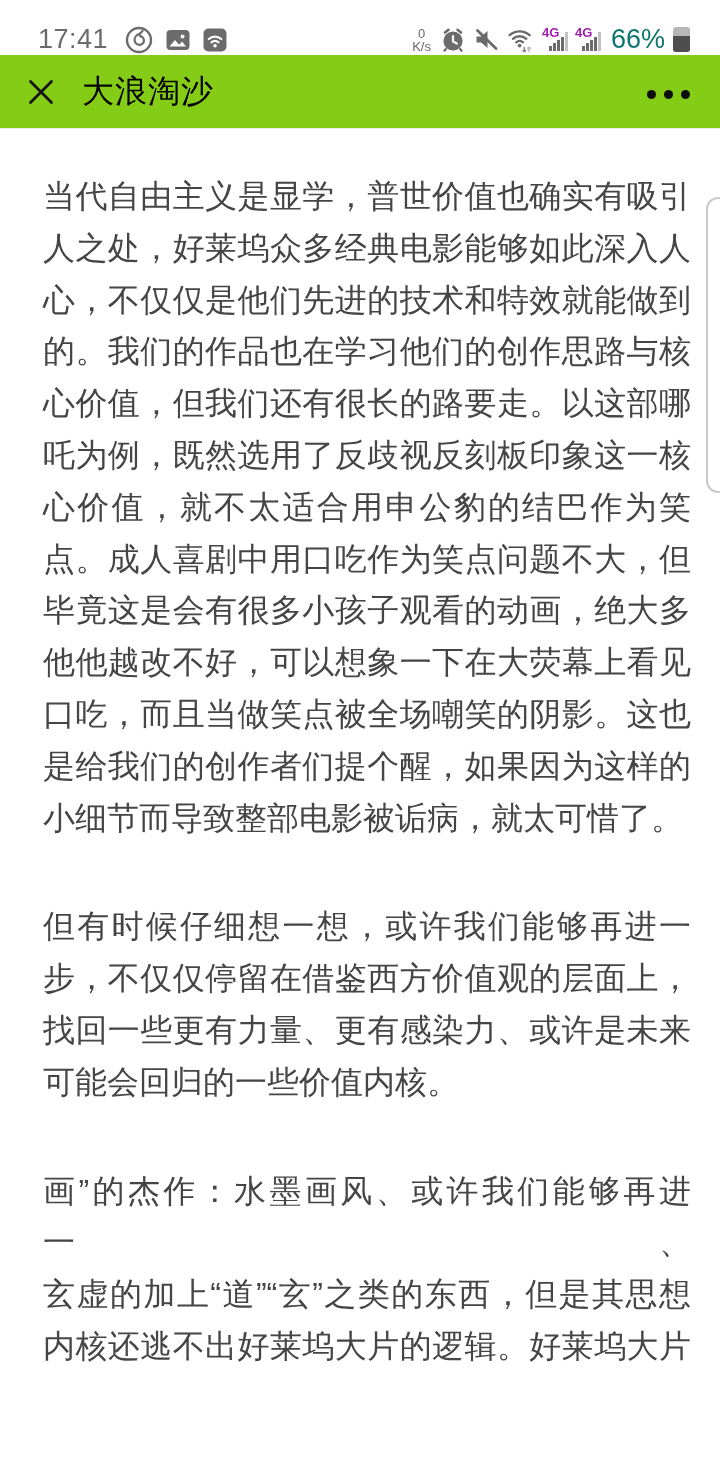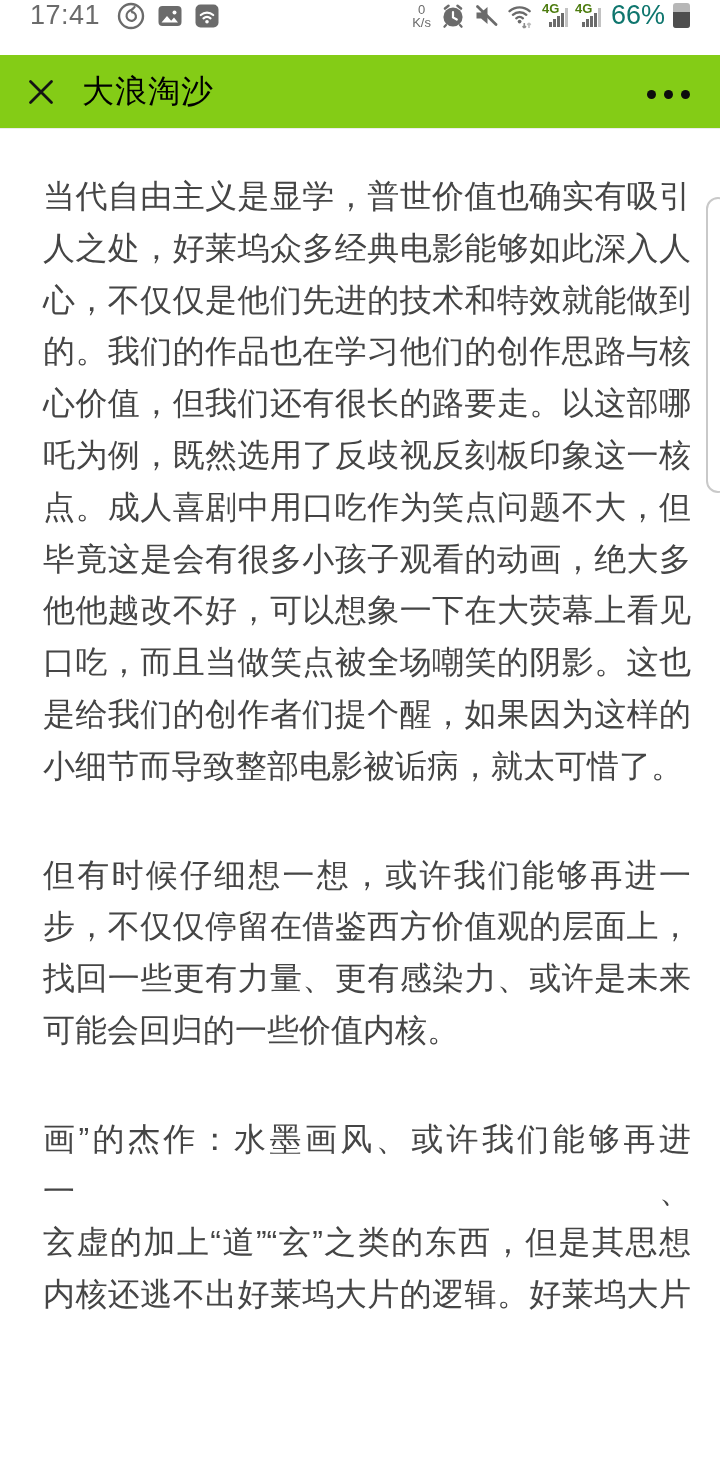--- a/index.html
+++ b/index.html
@@ -1,28 +1,28 @@
 <!DOCTYPE html>
 <html><head>
 <meta charset="utf-8">
 <style>
   * { margin:0; padding:0; box-sizing:border-box; }
   html,body { width:720px; height:1480px; overflow:hidden; background:#ffffff;
               font-family:"Liberation Sans","DejaVu Sans",sans-serif; position:relative; }
 
   
-  .status-bar { height:55px; display:flex; align-items:flex-start; justify-content:space-between;
-                padding:0 30px 0 30px; color:#6b6b6b; }
+  .status-bar { height:55px; display:flex; align-items:flex-end; justify-content:space-between;
+                padding:0 30px 0 38px; color:#6b6b6b; }
   .sb-left { display:flex; align-items:center; gap:11px; }
   .sb-time { font-size:27px; color:#6b6b6b; letter-spacing:.5px; margin-right:5px; }
   .sb-icon { display:flex; align-items:center; }
   .sb-right { display:flex; align-items:center; gap:6px; }
   .sb-speed { font-size:13px; line-height:13px; text-align:center; color:#6b6b6b; margin-right:2px; }
   .sig { position:relative; width:27px; height:31px; display:inline-block; }
-  .sig-type { position:absolute; top:1px; left:0; font-size:13px; font-weight:bold; color:#4d7c0f; }
+  .sig-type { position:absolute; top:1px; left:0; font-size:13px; font-weight:bold; color:#a21caf; }
   .sig-bars { position:absolute; bottom:4px; right:1px; display:flex; align-items:flex-end; gap:1px; }
   .sig-bars i { width:3px; background:#6b6b6b; display:block; }
   .sig-bars .b1{height:5px;} .sig-bars .b2{height:8px;} .sig-bars .b3{height:11px;}
   .sig-bars .b4{height:14px;} .sig-bars .b5{height:19px; background:#c2c2c2;}
   .batt-pct { font-size:27px; color:#0f766e; margin-left:3px; }
   .batt { width:17px; height:25px; border-radius:3px; background:#b7b7b7; position:relative;
           overflow:hidden; display:inline-block; margin-left:2px; }
   .batt-fill { position:absolute; left:0; right:0; bottom:0; height:66%; background:#4e4e4e; }
 
   
@@ -148,20 +148,21 @@
 </div>
 
 <div class="article">
     <div class="para">
       <div class="line">当代自由主义是显学，普世价值也确实有吸引</div>
       <div class="line">人之处，好莱坞众多经典电影能够如此深入人</div>
       <div class="line">心，不仅仅是他们先进的技术和特效就能做到</div>
       <div class="line">的。我们的作品也在学习他们的创作思路与核</div>
       <div class="line">心价值，但我们还有很长的路要走。以这部哪</div>
       <div class="line">吒为例，既然选用了反歧视反刻板印象这一核</div>
+      <div class="line">心价值，就不太适合用申公豹的结巴作为笑</div>
       <div class="line">点。成人喜剧中用口吃作为笑点问题不大，但</div>
       <div class="line">毕竟这是会有很多小孩子观看的动画，绝大多</div>
       <div class="line">他他越改不好，可以想象一下在大荧幕上看见</div>
       <div class="line">口吃，而且当做笑点被全场嘲笑的阴影。这也</div>
       <div class="line">是给我们的创作者们提个醒，如果因为这样的</div>
       <div class="line last">小细节而导致整部电影被诟病，就太可惜了。</div>
     </div>
     <div class="para">
       <div class="line">但有时候仔细想一想，或许我们能够再进一</div>
       <div class="line">步，不仅仅停留在借鉴西方价值观的层面上，</div>

